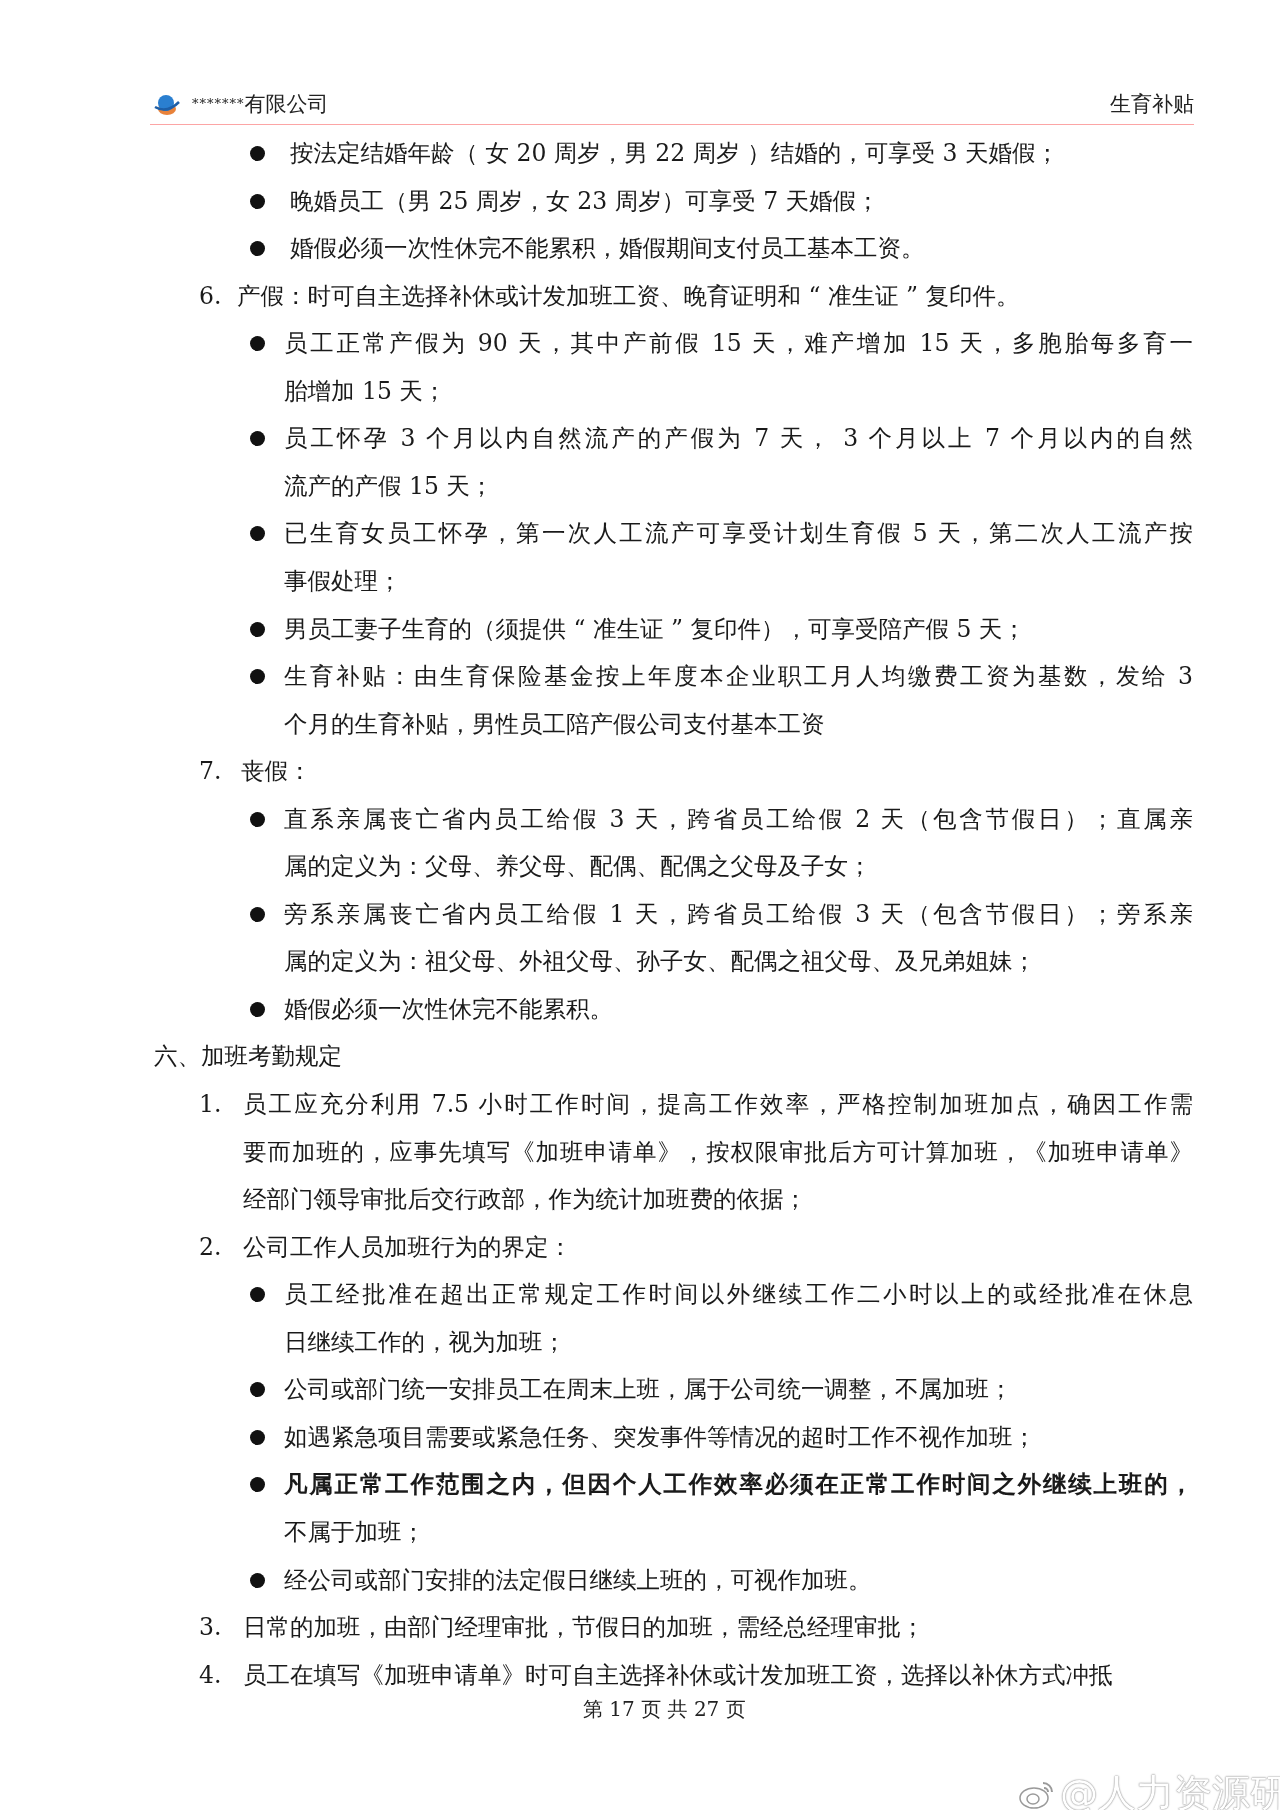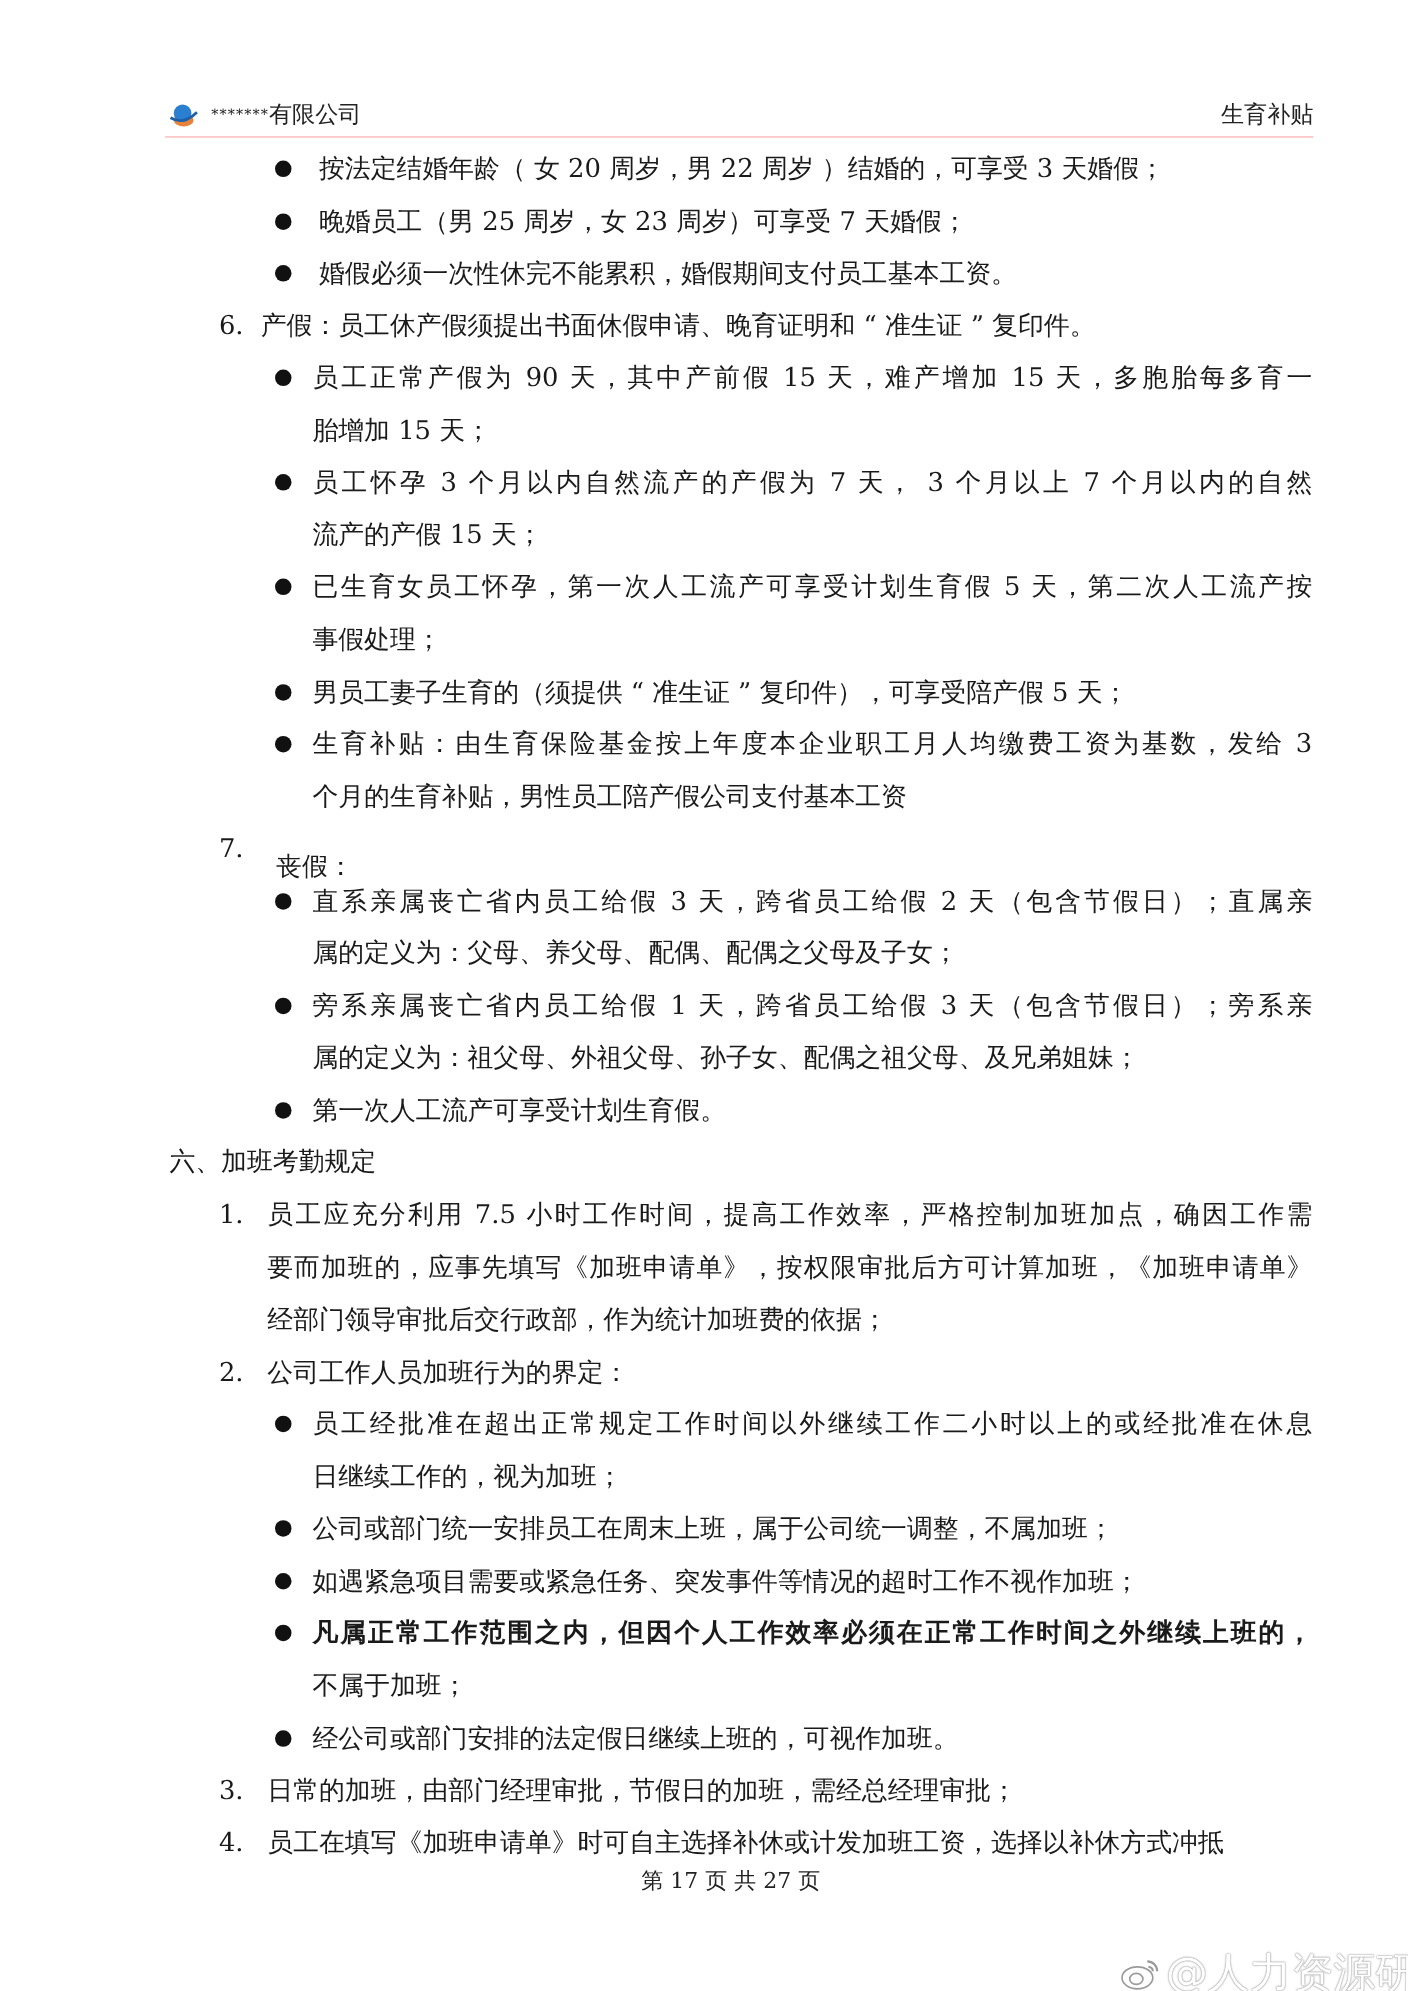--- a/index.html
+++ b/index.html
@@ -33,45 +33,45 @@
 </div>
 
 <div id="body-lines">
     <span class="dot" style="left: 250px; top: 146px;"></span>
     <span class="line" style="left: 290px; top: 138px;">按法定结婚年龄（ 女 20 周岁，男 22 周岁 ）结婚的，可享受 3 天婚假；</span>
     <span class="dot" style="left: 250px; top: 193.55px;"></span>
     <span class="line" style="left: 290px; top: 185.55px;">晚婚员工（男 25 周岁，女 23 周岁）可享受 7 天婚假；</span>
     <span class="dot" style="left: 250px; top: 241.1px;"></span>
     <span class="line" style="left: 290px; top: 233.1px;">婚假必须一次性休完不能累积，婚假期间支付员工基本工资。</span>
     <span class="line" style="left: 199px; top: 280.65px;">6.</span>
-    <span class="line" style="left: 237px; top: 280.65px;">产假：员工休产假须提出书面休假申请、晚育证明和 “ 准生证 ” 复印件。</span>
+    <span class="line" style="left: 237px; top: 280.65px;">产假：时可自主选择补休或计发加班工资、晚育证明和 “ 准生证 ” 复印件。</span>
     <span class="dot" style="left: 250px; top: 336.2px;"></span>
     <span class="line justify" style="left: 284px; top: 328.2px; width: 909px;">员工正常产假为 90 天，其中产前假 15 天，难产增加 15 天，多胞胎每多育一</span>
     <span class="line" style="left: 284px; top: 375.75px;">胎增加 15 天；</span>
     <span class="dot" style="left: 250px; top: 431.3px;"></span>
     <span class="line justify" style="left: 284px; top: 423.3px; width: 909px;">员工怀孕 3 个月以内自然流产的产假为 7 天， 3 个月以上 7 个月以内的自然</span>
     <span class="line" style="left: 284px; top: 470.85px;">流产的产假 15 天；</span>
     <span class="dot" style="left: 250px; top: 526.4px;"></span>
     <span class="line justify" style="left: 284px; top: 518.4px; width: 909px;">已生育女员工怀孕，第一次人工流产可享受计划生育假 5 天，第二次人工流产按</span>
     <span class="line" style="left: 284px; top: 565.95px;">事假处理；</span>
     <span class="dot" style="left: 250px; top: 621.5px;"></span>
     <span class="line" style="left: 284px; top: 613.5px;">男员工妻子生育的（须提供 “ 准生证 ” 复印件），可享受陪产假 5 天；</span>
     <span class="dot" style="left: 250px; top: 669.05px;"></span>
     <span class="line justify" style="left: 284px; top: 661.05px; width: 909px;">生育补贴：由生育保险基金按上年度本企业职工月人均缴费工资为基数，发给 3</span>
     <span class="line" style="left: 284px; top: 708.6px;">个月的生育补贴，男性员工陪产假公司支付基本工资</span>
     <span class="line" style="left: 199px; top: 756.15px;">7.</span>
-    <span class="line" style="left: 251px; top: 756.15px; margin-top: 16px;">丧假：</span>
+    <span class="line" style="left: 241px; top: 756.15px;">丧假：</span>
     <span class="dot" style="left: 250px; top: 811.7px;"></span>
     <span class="line justify" style="left: 284px; top: 803.7px; width: 909px;">直系亲属丧亡省内员工给假 3 天，跨省员工给假 2 天（包含节假日）；直属亲</span>
     <span class="line" style="left: 284px; top: 851.25px;">属的定义为：父母、养父母、配偶、配偶之父母及子女；</span>
     <span class="dot" style="left: 250px; top: 906.8px;"></span>
     <span class="line justify" style="left: 284px; top: 898.8px; width: 909px;">旁系亲属丧亡省内员工给假 1 天，跨省员工给假 3 天（包含节假日）；旁系亲</span>
     <span class="line" style="left: 284px; top: 946.35px;">属的定义为：祖父母、外祖父母、孙子女、配偶之祖父母、及兄弟姐妹；</span>
     <span class="dot" style="left: 250px; top: 1001.9px;"></span>
-    <span class="line" style="left: 284px; top: 993.9px;">第一次人工流产可享受计划生育假。</span>
+    <span class="line" style="left: 284px; top: 993.9px;">婚假必须一次性休完不能累积。</span>
     <span class="line" style="left: 154px; top: 1041.45px;">六、加班考勤规定</span>
     <span class="line" style="left: 199px; top: 1089px;">1.</span>
     <span class="line justify" style="left: 243px; top: 1089px; width: 950px;">员工应充分利用 7.5 小时工作时间，提高工作效率，严格控制加班加点，确因工作需</span>
     <span class="line justify" style="left: 243px; top: 1136.55px; width: 950px;">要而加班的，应事先填写《加班申请单》，按权限审批后方可计算加班，《加班申请单》</span>
     <span class="line" style="left: 243px; top: 1184.1px;">经部门领导审批后交行政部，作为统计加班费的依据；</span>
     <span class="line" style="left: 199px; top: 1231.65px;">2.</span>
     <span class="line" style="left: 243px; top: 1231.65px;">公司工作人员加班行为的界定：</span>
     <span class="dot" style="left: 250px; top: 1287.2px;"></span>
     <span class="line justify" style="left: 284px; top: 1279.2px; width: 909px;">员工经批准在超出正常规定工作时间以外继续工作二小时以上的或经批准在休息</span>
     <span class="line" style="left: 284px; top: 1326.75px;">日继续工作的，视为加班；</span>

